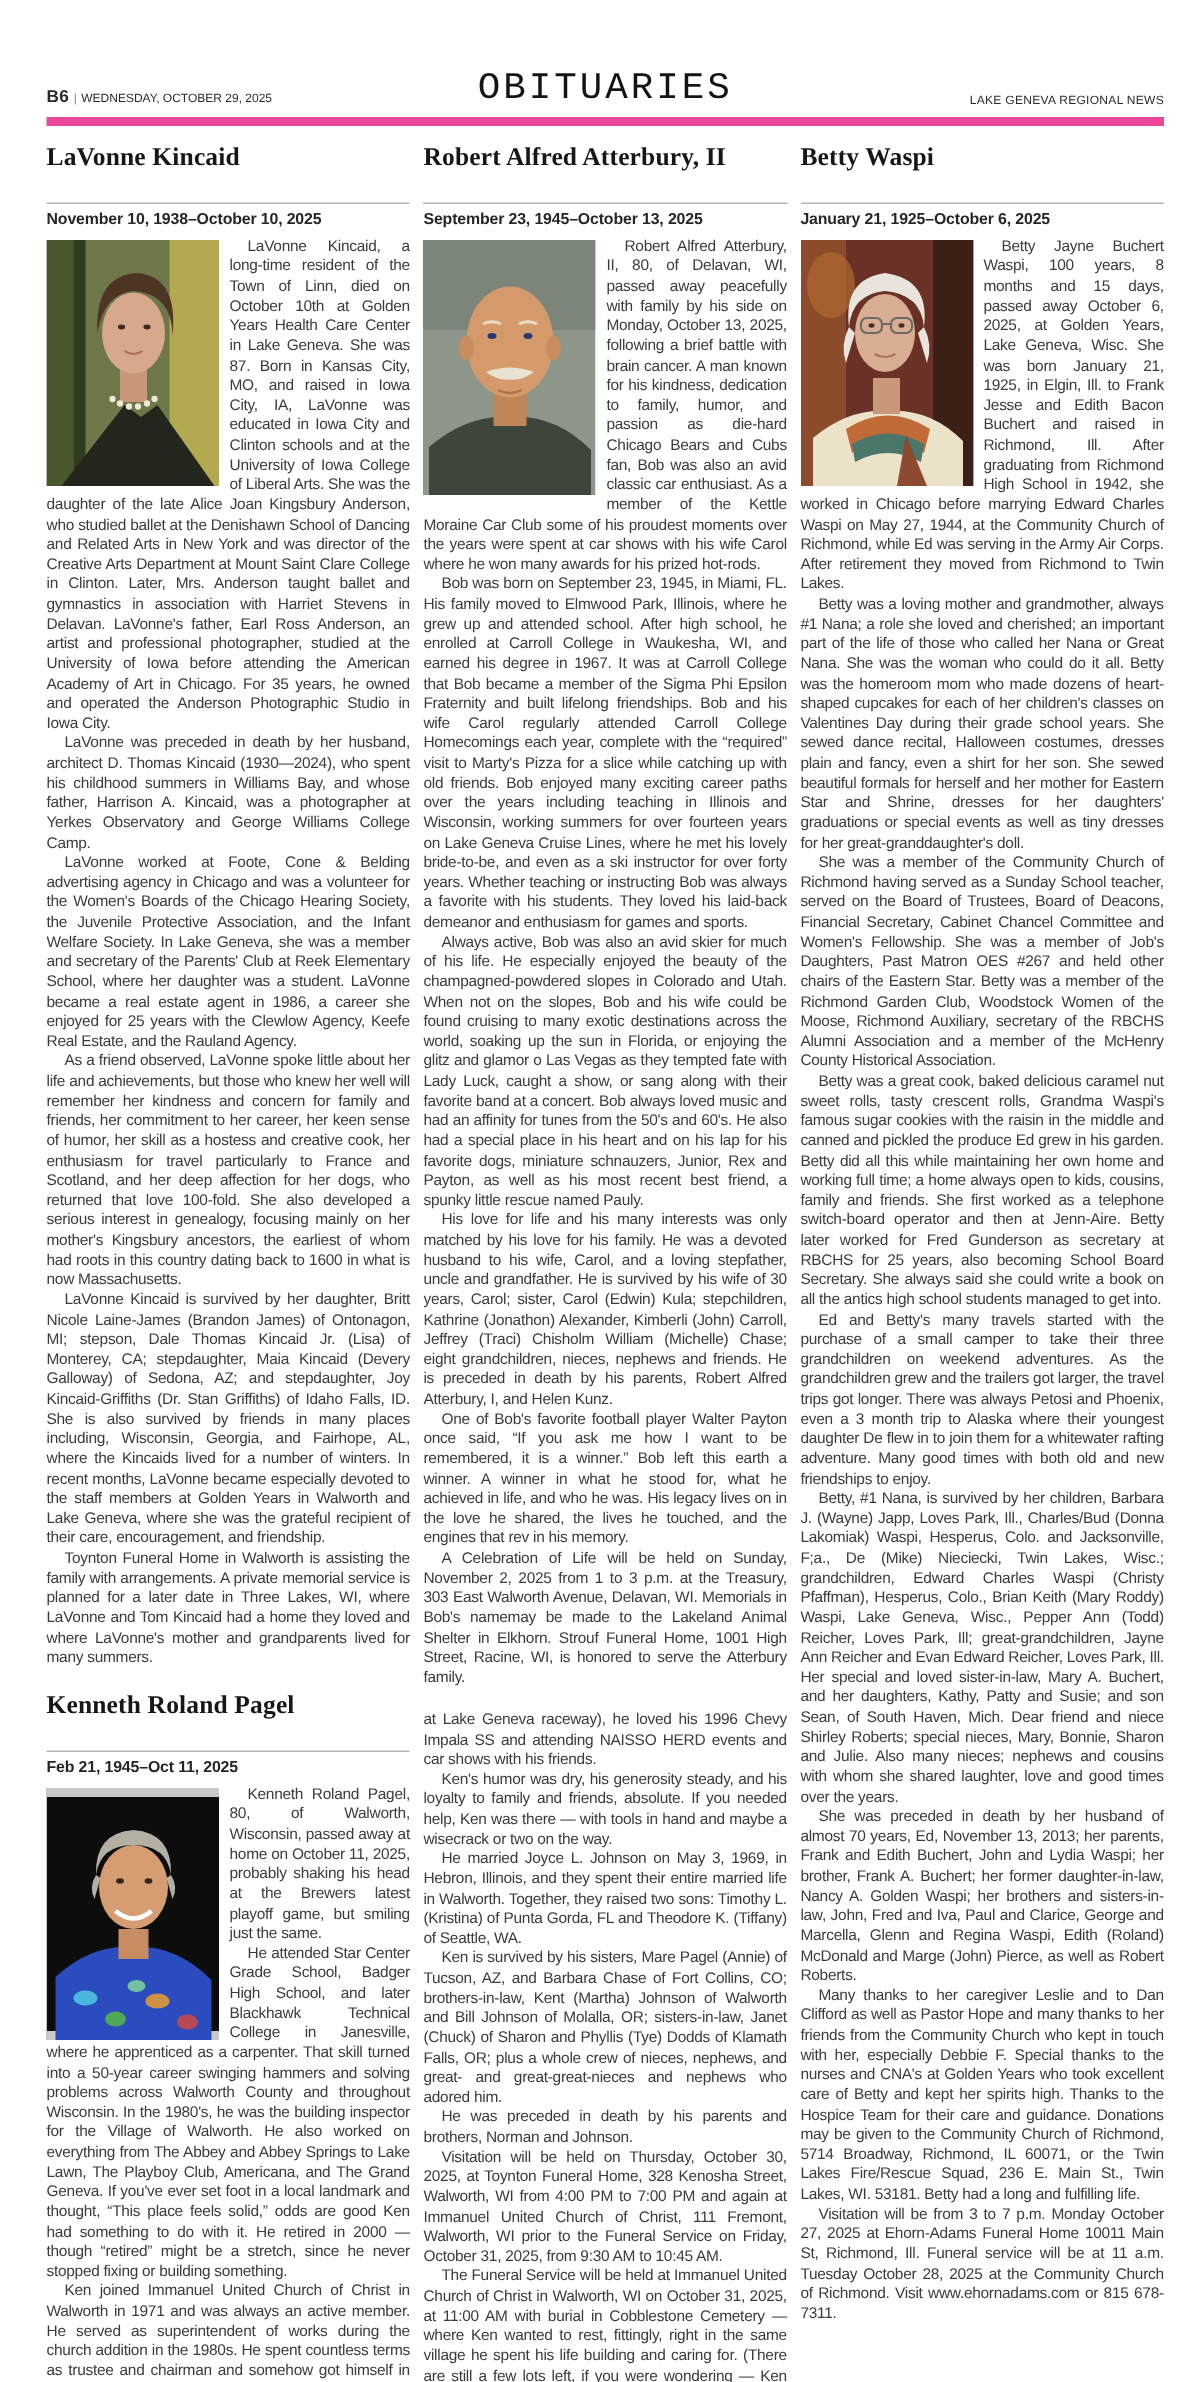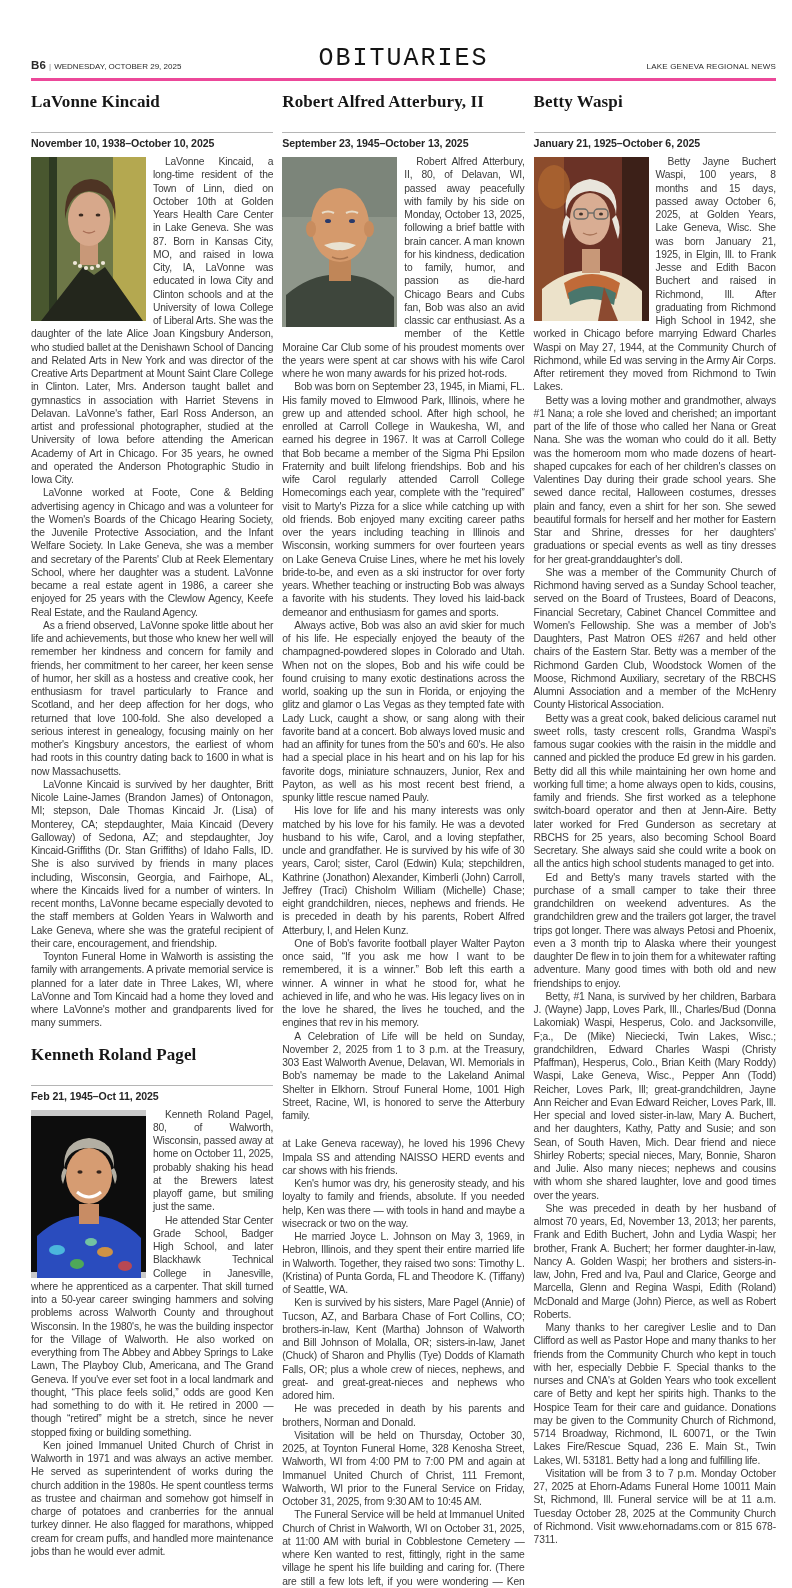--- a/index.html
+++ b/index.html
@@ -4,21 +4,21 @@
 <style>
   * { margin:0; padding:0; box-sizing:border-box; }
   html,body { background:#ffffff; }
   body {
     width:792px; height:1588px; position:relative; overflow:hidden;
     font-family:"Liberation Sans", sans-serif; color:#3b3b3b;
   }
   .page { position:absolute; inset:0; padding:46px 16px 0 31px; }
 
   
-  .masthead { display:flex; align-items:flex-end; border-bottom:3px solid #ec4899; padding-bottom:7px; }
+  .masthead { display:flex; align-items:flex-end; border-bottom:6px solid #ec4899; padding-bottom:7px; }
   .mast-left, .mast-right { flex:1 1 0; font-size:8px; color:#2a2a2a; white-space:nowrap; }
   .mast-left b { font-size:11.5px; font-weight:bold; letter-spacing:.2px; }
   .mast-left .sep { color:#888; margin:0 3px; }
   .mast-title { flex:0 0 auto; font-family:Liberation Mono, monospace; font-size:25px; font-weight:normal;
     color:#141414; letter-spacing:2px; line-height:1; }
   .mast-right { text-align:right; font-weight:normal; letter-spacing:.2px; }
 
   
   .cols { display:flex; gap:9px; margin-top:11px; }
   .col { width:242.3px; }
@@ -78,20 +78,21 @@
                   <circle cx="49" cy="109" r="2.1"></circle>
                   <circle cx="55" cy="111" r="2.1"></circle>
                 <circle cx="61" cy="111" r="2.1"></circle>
                   <circle cx="67" cy="109" r="2.1"></circle>
                   <circle cx="72" cy="106" r="2.1"></circle>
               </g>
             </svg>
           </span>
           <div>
               <p class="para">LaVonne Kincaid, a long-time resident of the Town of Linn, died on October 10th at Golden Years Health Care Center in Lake Geneva. She was 87. Born in Kansas City, MO, and raised in Iowa City, IA, LaVonne was educated in Iowa City and Clinton schools and at the University of Iowa College of Liberal Arts. She was the daughter of the late Alice Joan Kingsbury Anderson, who studied ballet at the Denishawn School of Dancing and Related Arts in New York and was director of the Creative Arts Department at Mount Saint Clare College in Clinton. Later, Mrs. Anderson taught ballet and gymnastics in association with Harriet Stevens in Delavan. LaVonne's father, Earl Ross Anderson, an artist and professional photographer, studied at the University of Iowa before attending the American Academy of Art in Chicago. For 35 years, he owned and operated the Anderson Photographic Studio in Iowa City.</p>
+              <p class="para">LaVonne was preceded in death by her husband, architect D. Thomas Kincaid (1930—2024), who spent his childhood summers in Williams Bay, and whose father, Harrison A. Kincaid, was a photographer at Yerkes Observatory and George Williams College Camp.</p>
               <p class="para">LaVonne worked at Foote, Cone &amp; Belding advertising agency in Chicago and was a volunteer for the Women's Boards of the Chicago Hearing Society, the Juvenile Protective Association, and the Infant Welfare Society. In Lake Geneva, she was a member and secretary of the Parents' Club at Reek Elementary School, where her daughter was a student. LaVonne became a real estate agent in 1986, a career she enjoyed for 25 years with the Clewlow Agency, Keefe Real Estate, and the Rauland Agency.</p>
               <p class="para">As a friend observed, LaVonne spoke little about her life and achievements, but those who knew her well will remember her kindness and concern for family and friends, her commitment to her career, her keen sense of humor, her skill as a hostess and creative cook, her enthusiasm for travel particularly to France and Scotland, and her deep affection for her dogs, who returned that love 100-fold. She also developed a serious interest in genealogy, focusing mainly on her mother's Kingsbury ancestors, the earliest of whom had roots in this country dating back to 1600 in what is now Massachusetts.</p>
               <p class="para">LaVonne Kincaid is survived by her daughter, Britt Nicole Laine-James (Brandon James) of Ontonagon, MI; stepson, Dale Thomas Kincaid Jr. (Lisa) of Monterey, CA; stepdaughter, Maia Kincaid (Devery Galloway) of Sedona, AZ; and stepdaughter, Joy Kincaid-Griffiths (Dr. Stan Griffiths) of Idaho Falls, ID. She is also survived by friends in many places including, Wisconsin, Georgia, and Fairhope, AL, where the Kincaids lived for a number of winters. In recent months, LaVonne became especially devoted to the staff members at Golden Years in Walworth and Lake Geneva, where she was the grateful recipient of their care, encouragement, and friendship.</p>
               <p class="para">Toynton Funeral Home in Walworth is assisting the family with arrangements. A private memorial service is planned for a later date in Three Lakes, WI, where LaVonne and Tom Kincaid had a home they loved and where LaVonne's mother and grandparents lived for many summers.</p>
             </div>
         </div>
       </article>
 
       <article class="obit">
         <h2 class="obit-name">Kenneth Roland Pagel</h2>
@@ -162,21 +163,21 @@
               <p class="para">A Celebration of Life will be held on Sunday, November 2, 2025 from 1 to 3 p.m. at the Treasury, 303 East Walworth Avenue, Delavan, WI. Memorials in Bob's namemay be made to the Lakeland Animal Shelter in Elkhorn. Strouf Funeral Home, 1001 High Street, Racine, WI, is honored to serve the Atterbury family.</p>
             </div>
         </div>
       </article>
 
       <div class="continuation">
           <p class="para noindent">at Lake Geneva raceway), he loved his 1996 Chevy Impala SS and attending NAISSO HERD events and car shows with his friends.</p>
           <p class="para">Ken's humor was dry, his generosity steady, and his loyalty to family and friends, absolute. If you needed help, Ken was there — with tools in hand and maybe a wisecrack or two on the way.</p>
           <p class="para">He married Joyce L. Johnson on May 3, 1969, in Hebron, Illinois, and they spent their entire married life in Walworth. Together, they raised two sons: Timothy L. (Kristina) of Punta Gorda, FL and Theodore K. (Tiffany) of Seattle, WA.</p>
           <p class="para">Ken is survived by his sisters, Mare Pagel (Annie) of Tucson, AZ, and Barbara Chase of Fort Collins, CO; brothers-in-law, Kent (Martha) Johnson of Walworth and Bill Johnson of Molalla, OR; sisters-in-law, Janet (Chuck) of Sharon and Phyllis (Tye) Dodds of Klamath Falls, OR; plus a whole crew of nieces, nephews, and great- and great-great-nieces and nephews who adored him.</p>
-          <p class="para">He was preceded in death by his parents and brothers, Norman and Donald.</p>
+          <p class="para">He was preceded in death by his parents and brothers, Norman and Johnson.</p>
           <p class="para">Visitation will be held on Thursday, October 30, 2025, at Toynton Funeral Home, 328 Kenosha Street, Walworth, WI from 4:00 PM to 7:00 PM and again at Immanuel United Church of Christ, 111 Fremont, Walworth, WI prior to the Funeral Service on Friday, October 31, 2025, from 9:30 AM to 10:45 AM.</p>
           <p class="para">The Funeral Service will be held at Immanuel United Church of Christ in Walworth, WI on October 31, 2025, at 11:00 AM with burial in Cobblestone Cemetery — where Ken wanted to rest, fittingly, right in the same village he spent his life building and caring for. (There are still a few lots left, if you were wondering — Ken would have liked that detail included.)</p>
           <p class="para">In Lieu of flowers, memorial donations can be made to The Time is Now in Lake Geneva or Immanuel United Church of Christ, Walworth.</p>
         </div>
 
     </div>
 
     <div class="col">
 
       <article class="obit">

